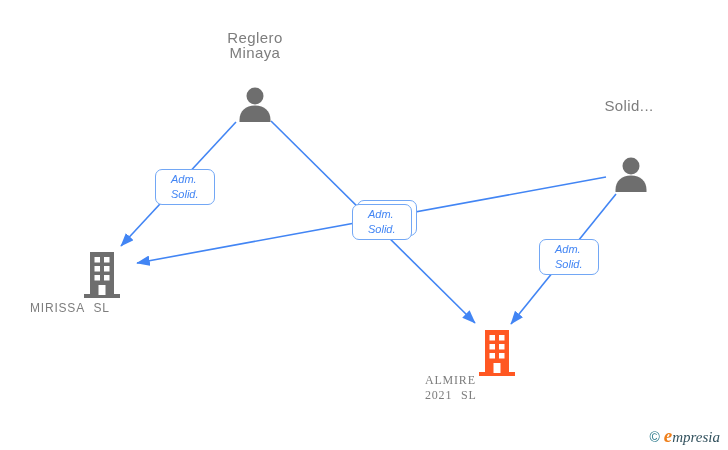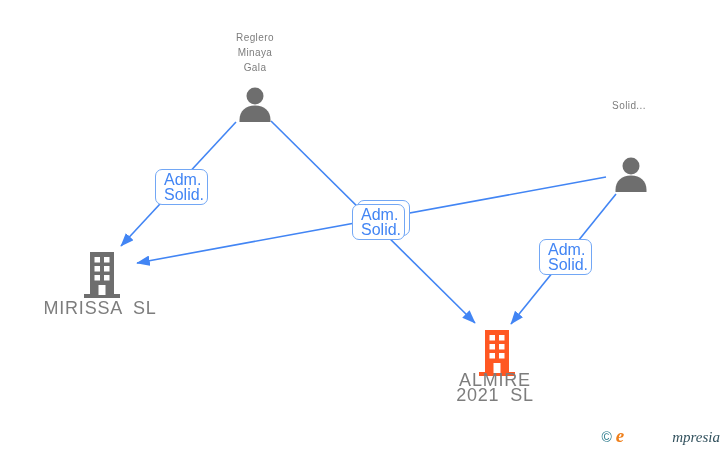--- a/index.html
+++ b/index.html
@@ -10,48 +10,48 @@
     overflow: hidden;
     font-family: "Liberation Sans", sans-serif;
   }
   #edge-svg {
     position:absolute; left:0; top:0; width:728px; height:450px;
     z-index:1;
   }
   .node { position:absolute; z-index:3; cursor:pointer; }
   .node-label {
     color: var(--text-gray);
-    font-size: 10px;
+    font-size: 15px;
     line-height: 15px;
     text-align: center;
     letter-spacing: 0.4px;
   }
   .company-label {
     color: var(--text-gray);
-    font-size: 18px;
+    font-size: 12px;
     line-height: 15px;
-    text-align: center;
     letter-spacing: 0.8px;
     word-spacing: 5px;
   }
   .icon-wrap { display:block; }
   .person-icon svg { fill: var(--icon-gray); }
   .building-icon.gray svg .bld { fill: var(--icon-gray); }
   .building-icon.orange svg .bld { fill: var(--accent-orange); }
   .edge-label-box {
     position:absolute; z-index:2;
     width: 43px; height: 32px;
     background:#ffffff;
     border: 1.5px solid var(--box-border);
     border-radius: 7px;
-    padding: 2px 0 0 8px;
+    padding: 2px 0 0 15px;
     box-sizing: content-box;
     color: var(--edge-blue);
-    font-size: 16px;
+    font-size: 11px;
     line-height: 15px;
+    font-style: italic;
   }
   .edge-label-box.back { z-index:2; }
   .edge-label-box.front { z-index:2; }
   .footer-logo {
     position:absolute; right:8px; bottom:3px; z-index:4;
     font-family: "Liberation Serif", serif;
     white-space: nowrap;
     cursor: pointer;
   }
   .footer-logo .copy {
@@ -63,21 +63,20 @@
   .footer-logo .brand-e {
     color: var(--footer-orange);
     font-style: italic;
     font-weight: bold;
     font-size: 19px;
   }
   .footer-logo .brand-rest {
     color: var(--footer-dark);
     font-style: italic;
     font-size: 15px;
-    margin-left: 48px;
   }
 </style>
 </head>
 <body>
 
 <div class="canvas">
 
   <svg id="edge-svg">
     <defs>
       <marker id="arrow-head" markerWidth="8.5" markerHeight="6.5" refX="8" refY="3.25" orient="auto" markerUnits="strokeWidth">
@@ -87,21 +86,20 @@
   <line x1="236" y1="122" x2="121" y2="246" stroke="#4285F4" stroke-width="1.6" marker-end="url(#arrow-head)"></line>
       <line x1="271" y1="121" x2="475" y2="323" stroke="#4285F4" stroke-width="1.6" marker-end="url(#arrow-head)"></line>
       <line x1="606" y1="177" x2="137" y2="263" stroke="#4285F4" stroke-width="1.6" marker-end="url(#arrow-head)"></line>
       <line x1="616" y1="194" x2="511" y2="324" stroke="#4285F4" stroke-width="1.6" marker-end="url(#arrow-head)"></line>
     </svg>
 
   <div class="node" style="left:195px; top:30px; width:120px;">
     <div class="node-label">
       <div>Reglero</div>
       <div>Minaya</div>
-      <div>Gala</div>
     </div>
     <span class="icon-wrap person-icon" style="position:absolute; left:40px; top:56px;">
       <svg width="40" height="36" viewBox="0 0 40 36">
         <circle cx="20" cy="10" r="8.5"></circle>
         <path d="M20,19.5 c-9.5,0 -15.5,5.5 -15.5,14.5 l0,2 31,0 0,-2 c0,-9 -6,-14.5 -15.5,-14.5 z"></path>
       </svg>
     </span>
   </div>
 
   <div class="node" style="left:569px; top:98px; width:120px;">
@@ -140,21 +138,21 @@
         <rect class="bld" x="8" y="0" width="24" height="43"></rect>
         <rect x="12.5" y="5" width="5.5" height="5.5" fill="#ffffff"></rect>
         <rect x="22" y="5" width="5.5" height="5.5" fill="#ffffff"></rect>
         <rect x="12.5" y="14" width="5.5" height="5.5" fill="#ffffff"></rect>
         <rect x="22" y="14" width="5.5" height="5.5" fill="#ffffff"></rect>
         <rect x="12.5" y="23" width="5.5" height="5.5" fill="#ffffff"></rect>
         <rect x="22" y="23" width="5.5" height="5.5" fill="#ffffff"></rect>
         <rect x="16.5" y="33" width="7" height="10" fill="#ffffff"></rect>
       </svg>
     </span>
-    <div class="company-label" style="position:absolute; left:0; top:43px; width:140px;">
+    <div class="company-label" style="position:absolute; left:0; top:43px; width:140px;font-family:Liberation Serif, serif;">
       <div>ALMIRE</div>
       <div>2021 SL</div>
     </div>
   </div>
 
   <div class="edge-label-box" style="left:155px; top:169px;">
     <div>Adm.</div>
     <div>Solid.</div>
   </div>
 

